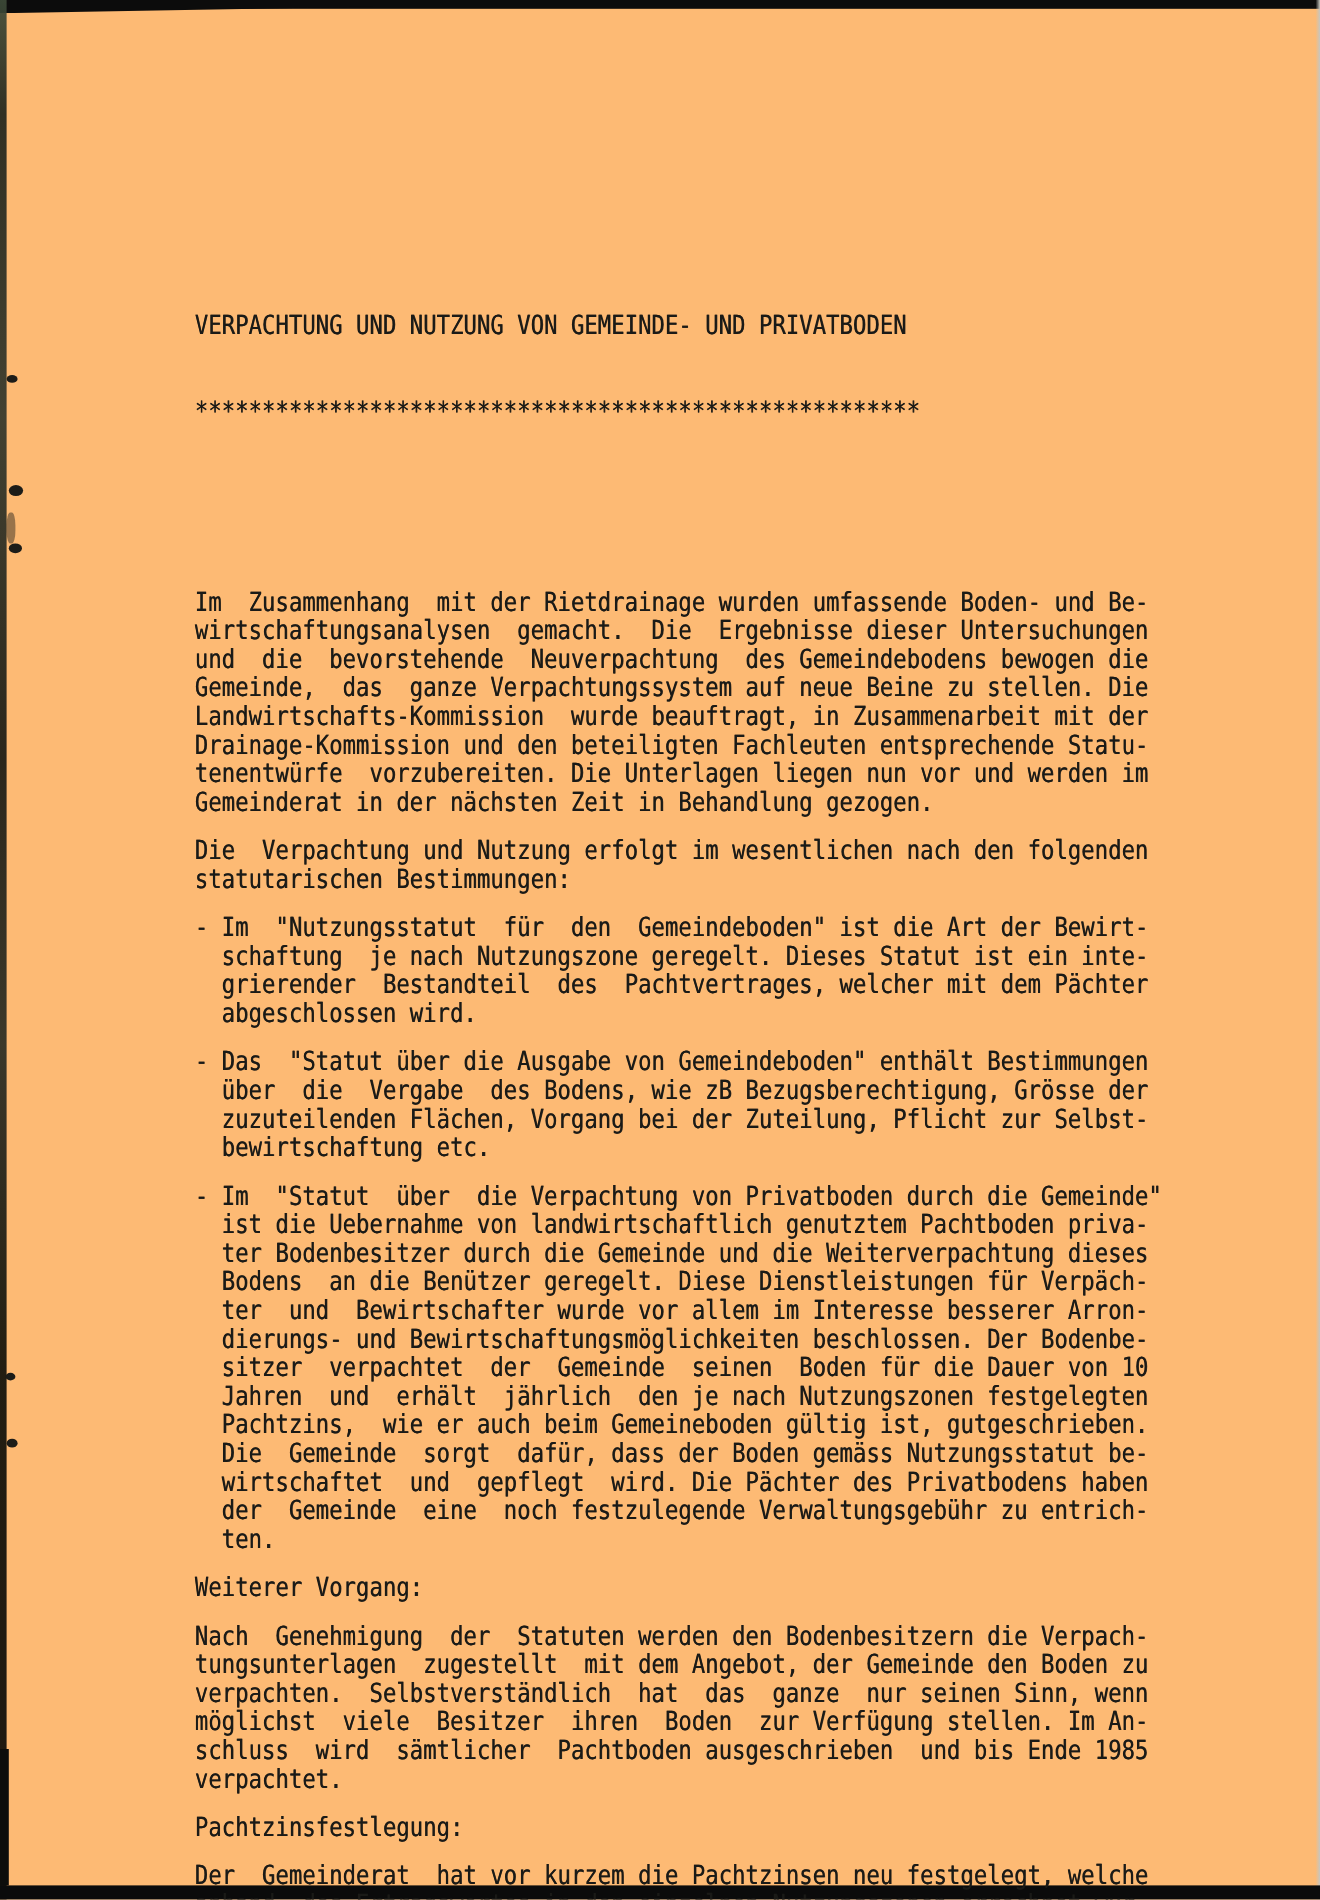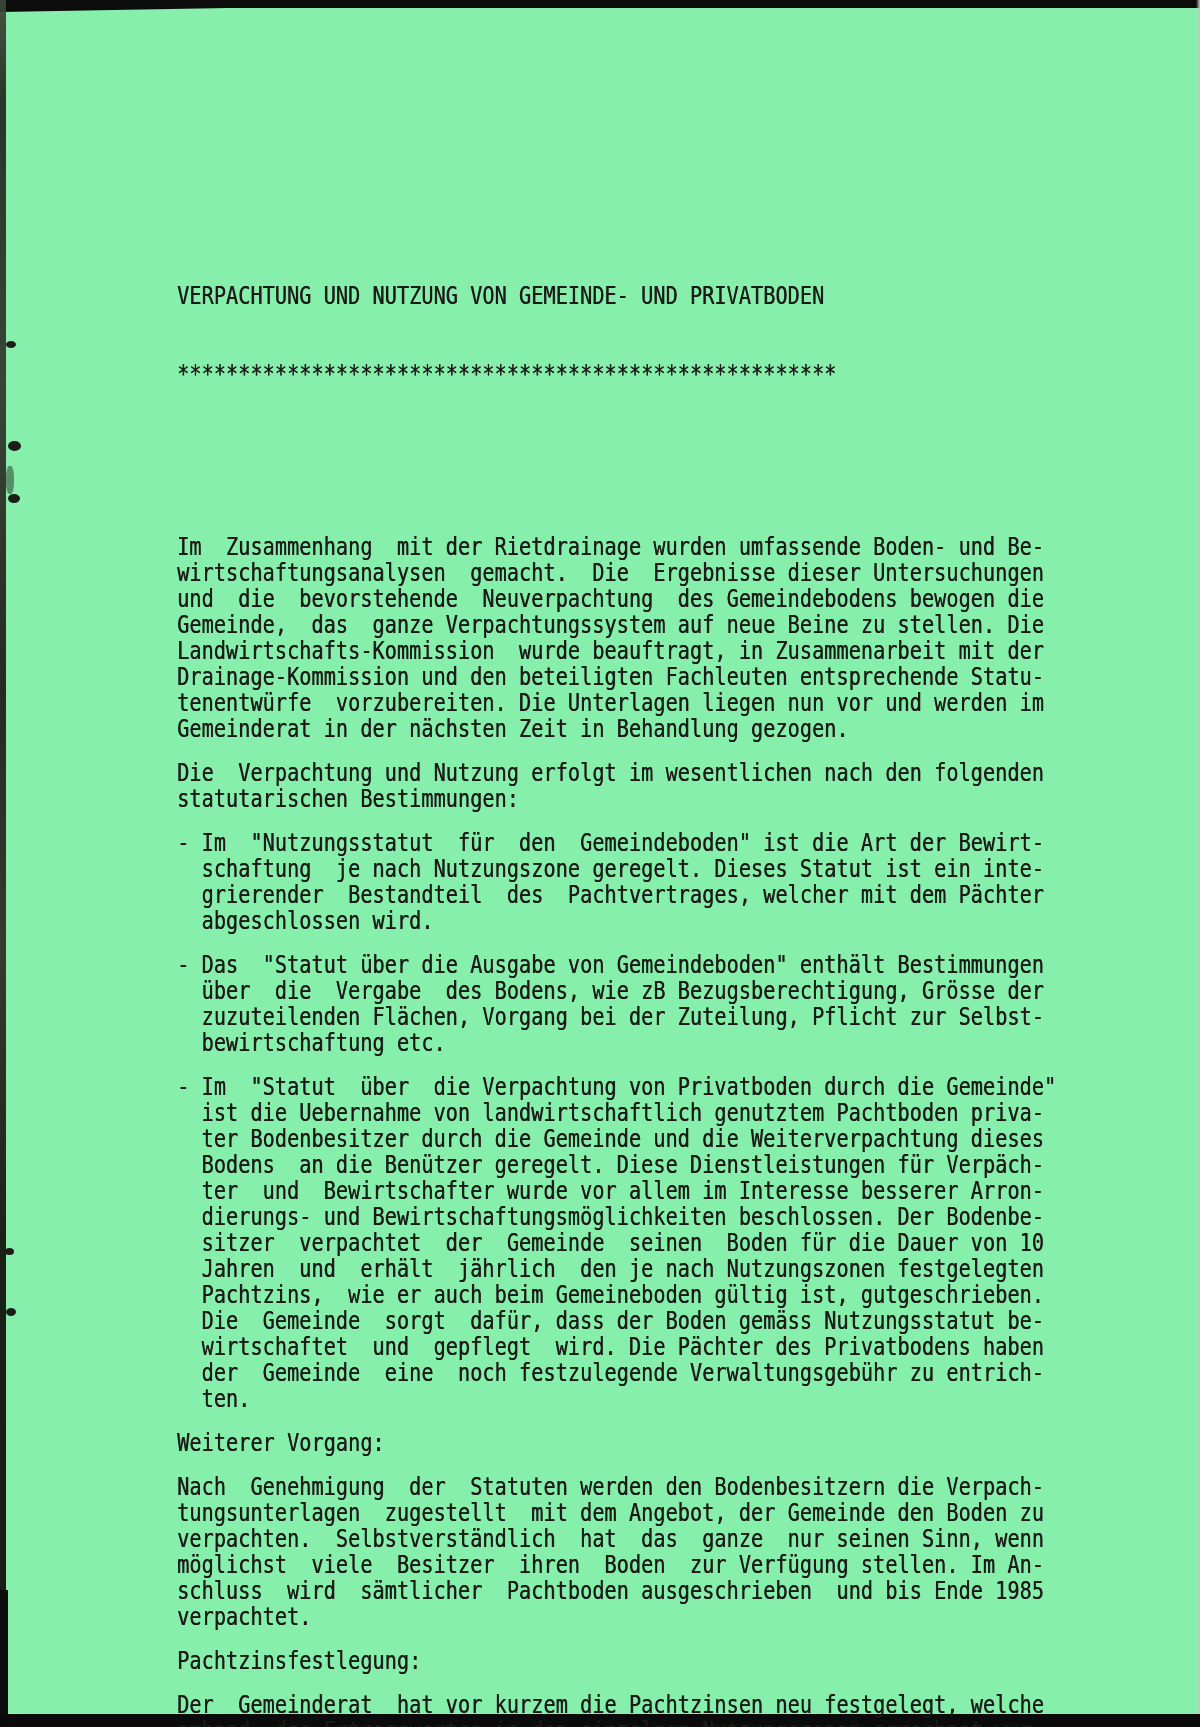--- a/index.html
+++ b/index.html
@@ -4,21 +4,21 @@
 <style>
   html, body { margin: 0; padding: 0; }
   body {
     width: 1200px; height: 1727px;
     background: #e9e9e6;
     font-family: "DejaVu Sans Mono", monospace;
   }
   .page {
     position: relative;
     width: 1200px; height: 1727px;
-    background: #86efac;
+    background: #fdba74;
     overflow: hidden;
   }
   
   .bar-top {
     position: absolute; top: 0; left: 0;
     width: 1200px; height: 8px; background: #0c0c0c;
   }
   .bar-top-left {
     position: absolute; top: 0; left: 0;
     width: 340px; height: 12px; background: #0c0c0c;

